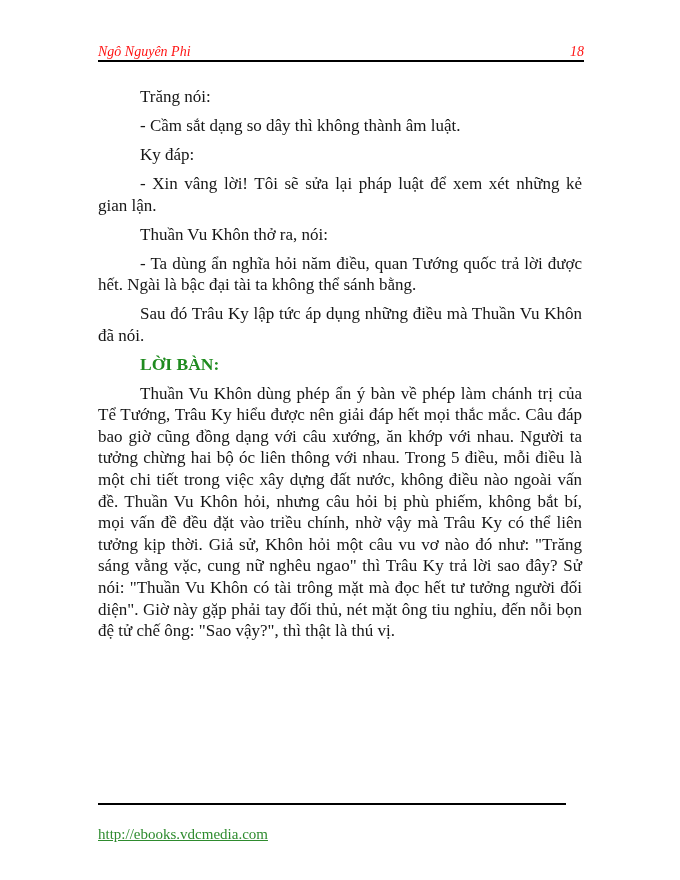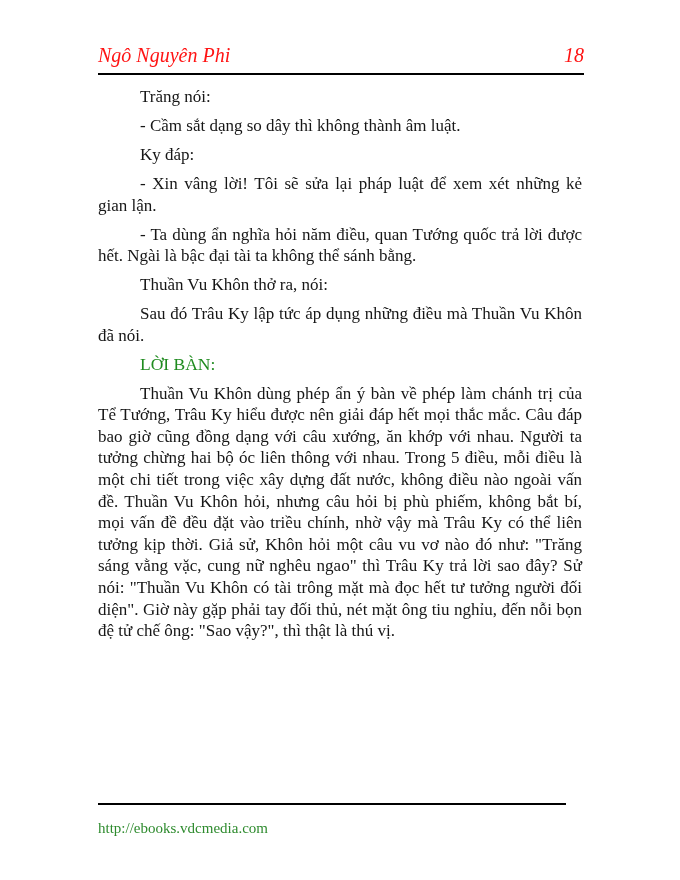--- a/index.html
+++ b/index.html
@@ -23,55 +23,56 @@
     background:var(--paper);
   }
   
   .header{
     position:absolute;
     left:98px;right:96px;top:44px;
     display:flex;
     justify-content:space-between;
     align-items:flex-end;
     font-style:italic;
-    font-size:20px;
+    font-size:14px;
     color:var(--red);
     border-bottom:2px solid var(--rule);
-    padding-bottom:6px;
+    padding-bottom:0;
   }
   
   .body-text{
     position:absolute;
     left:98px;
     width:484px;
     top:86px;
     font-size:17px;
     line-height:21.6px;
     color:var(--ink);
     text-align:justify;
   }
   .body-text p{
     margin:0 0 7.4px 0;
     text-indent:42px;
   }
   .section-heading{
     color:var(--green);
-    font-weight:normal;
+    font-weight:bold;
     font-size:17.5px;
     text-indent:42px;
     margin:18px 0 17px 0;
   }
   
   .footer{
     position:absolute;
     left:98px;right:114px;top:803px;
     border-top:2px solid var(--rule);
-    padding-top:15px;
+    padding-top:21px;
     font-size:15px;
     color:var(--footer-green);
+    text-decoration:underline;
   }
   .footer a{
     color:var(--footer-green);
     text-decoration:none;
   }
 </style>
 </head>
 <body>
 
 <div class="page">
@@ -79,22 +80,22 @@
   <div class="header">
     <span>Ngô Nguyên Phi</span>
     <span>18</span>
   </div>
 
   <div class="body-text">
     <p>Trăng nói:</p>
     <p>- Cầm sắt dạng so dây thì không thành âm luật.</p>
     <p>Ky đáp:</p>
     <p>- Xin vâng lời! Tôi sẽ sửa lại pháp luật để xem xét những kẻ gian lận.</p>
+    <p>Thuần Vu Khôn thở ra, nói:</p>
     <p>- Ta dùng ẩn nghĩa hỏi năm điều, quan Tướng quốc trả lời được hết. Ngài là bậc đại tài ta không thể sánh bằng.</p>
-    <p>Thuần Vu Khôn thở ra, nói:</p>
     <p>Sau đó Trâu Ky lập tức áp dụng những điều mà Thuần Vu Khôn đã nói.</p>
 
     <p class="section-heading">LỜI BÀN:</p>
 
     <p>Thuần Vu Khôn dùng phép ẩn ý bàn về phép làm chánh trị của Tể Tướng, Trâu Ky hiểu được nên giải đáp hết mọi thắc mắc. Câu đáp bao giờ cũng đồng dạng với câu xướng, ăn khớp với nhau. Người ta tưởng chừng hai bộ óc liên thông với nhau. Trong 5 điều, mỗi điều là một chi tiết trong việc xây dựng đất nước, không điều nào ngoài vấn đề. Thuần Vu Khôn hỏi, nhưng câu hỏi bị phù phiếm, không bắt bí, mọi vấn đề đều đặt vào triều chính, nhờ vậy mà Trâu Ky có thể liên tưởng kịp thời. Giả sử, Khôn hỏi một câu vu vơ nào đó như: "Trăng sáng vằng vặc, cung nữ nghêu ngao" thì Trâu Ky trả lời sao đây? Sử nói: "Thuần Vu Khôn có tài trông mặt mà đọc hết tư tưởng người đối diện". Giờ này gặp phải tay đối thủ, nét mặt ông tiu nghỉu, đến nỗi bọn đệ tử chế ông: "Sao vậy?", thì thật là thú vị.</p>
   </div>
 
   <div class="footer">
     <a href="#">http://ebooks.vdcmedia.com</a>
   </div>

